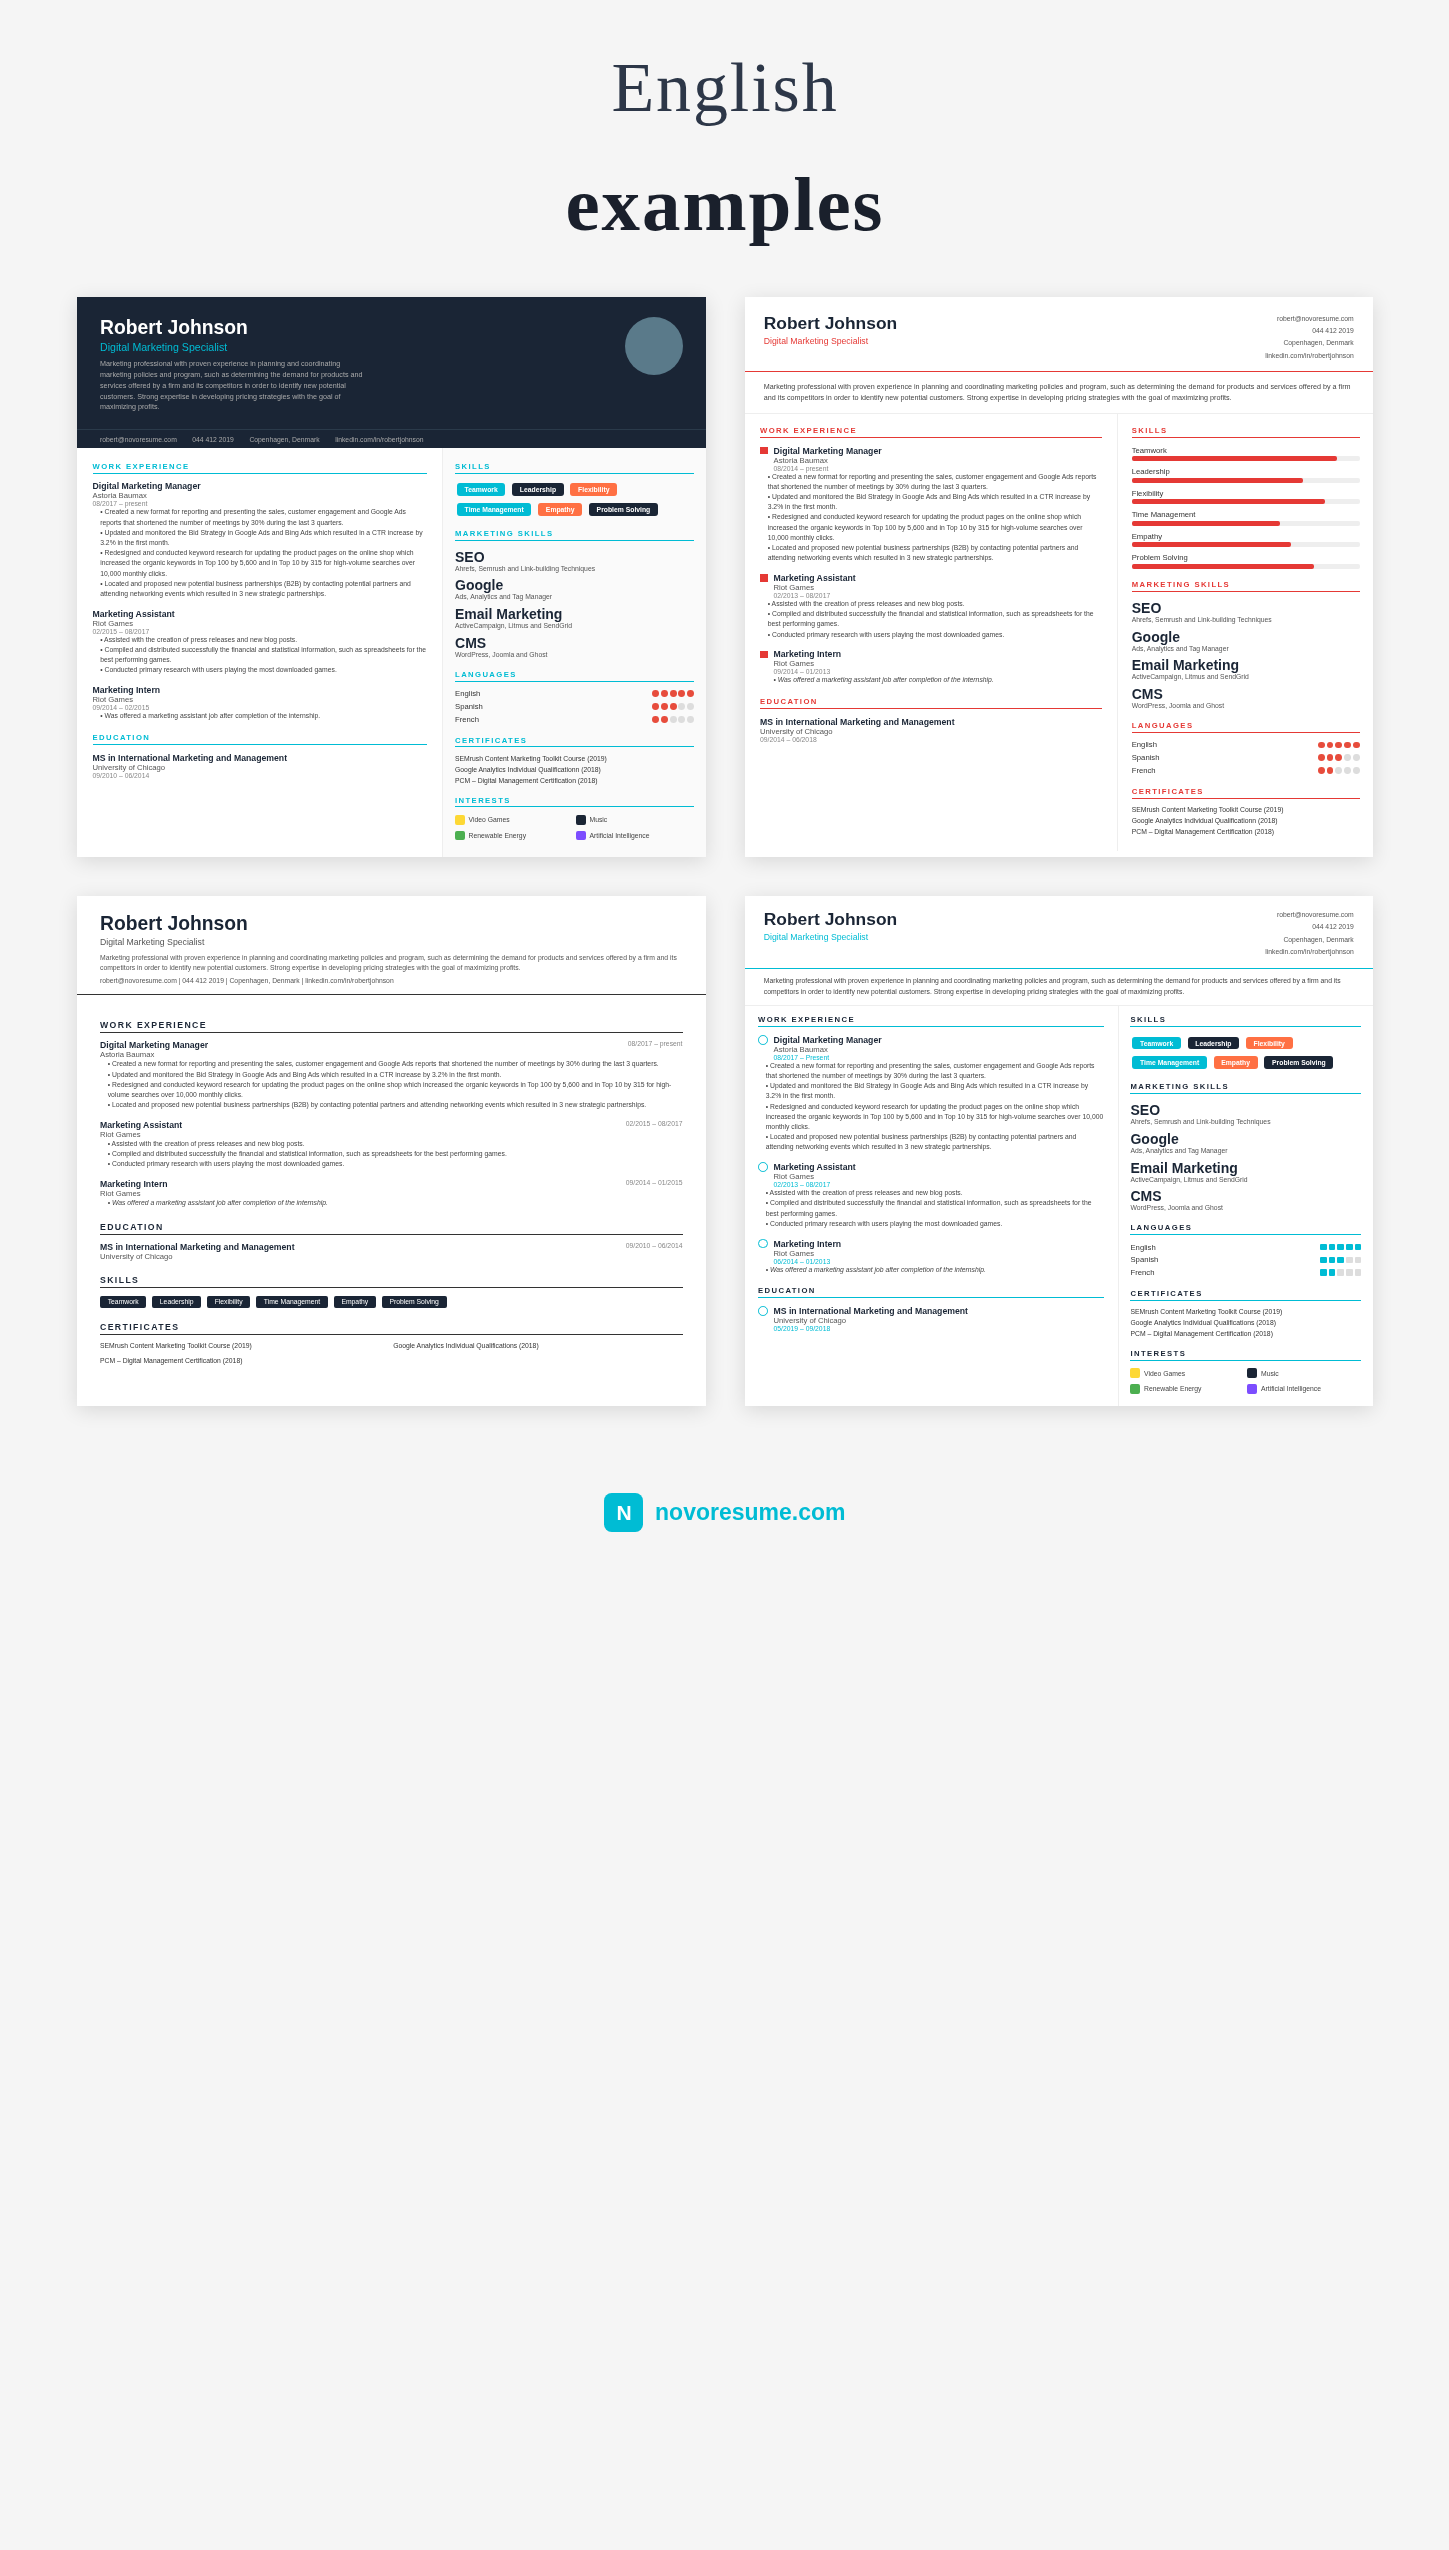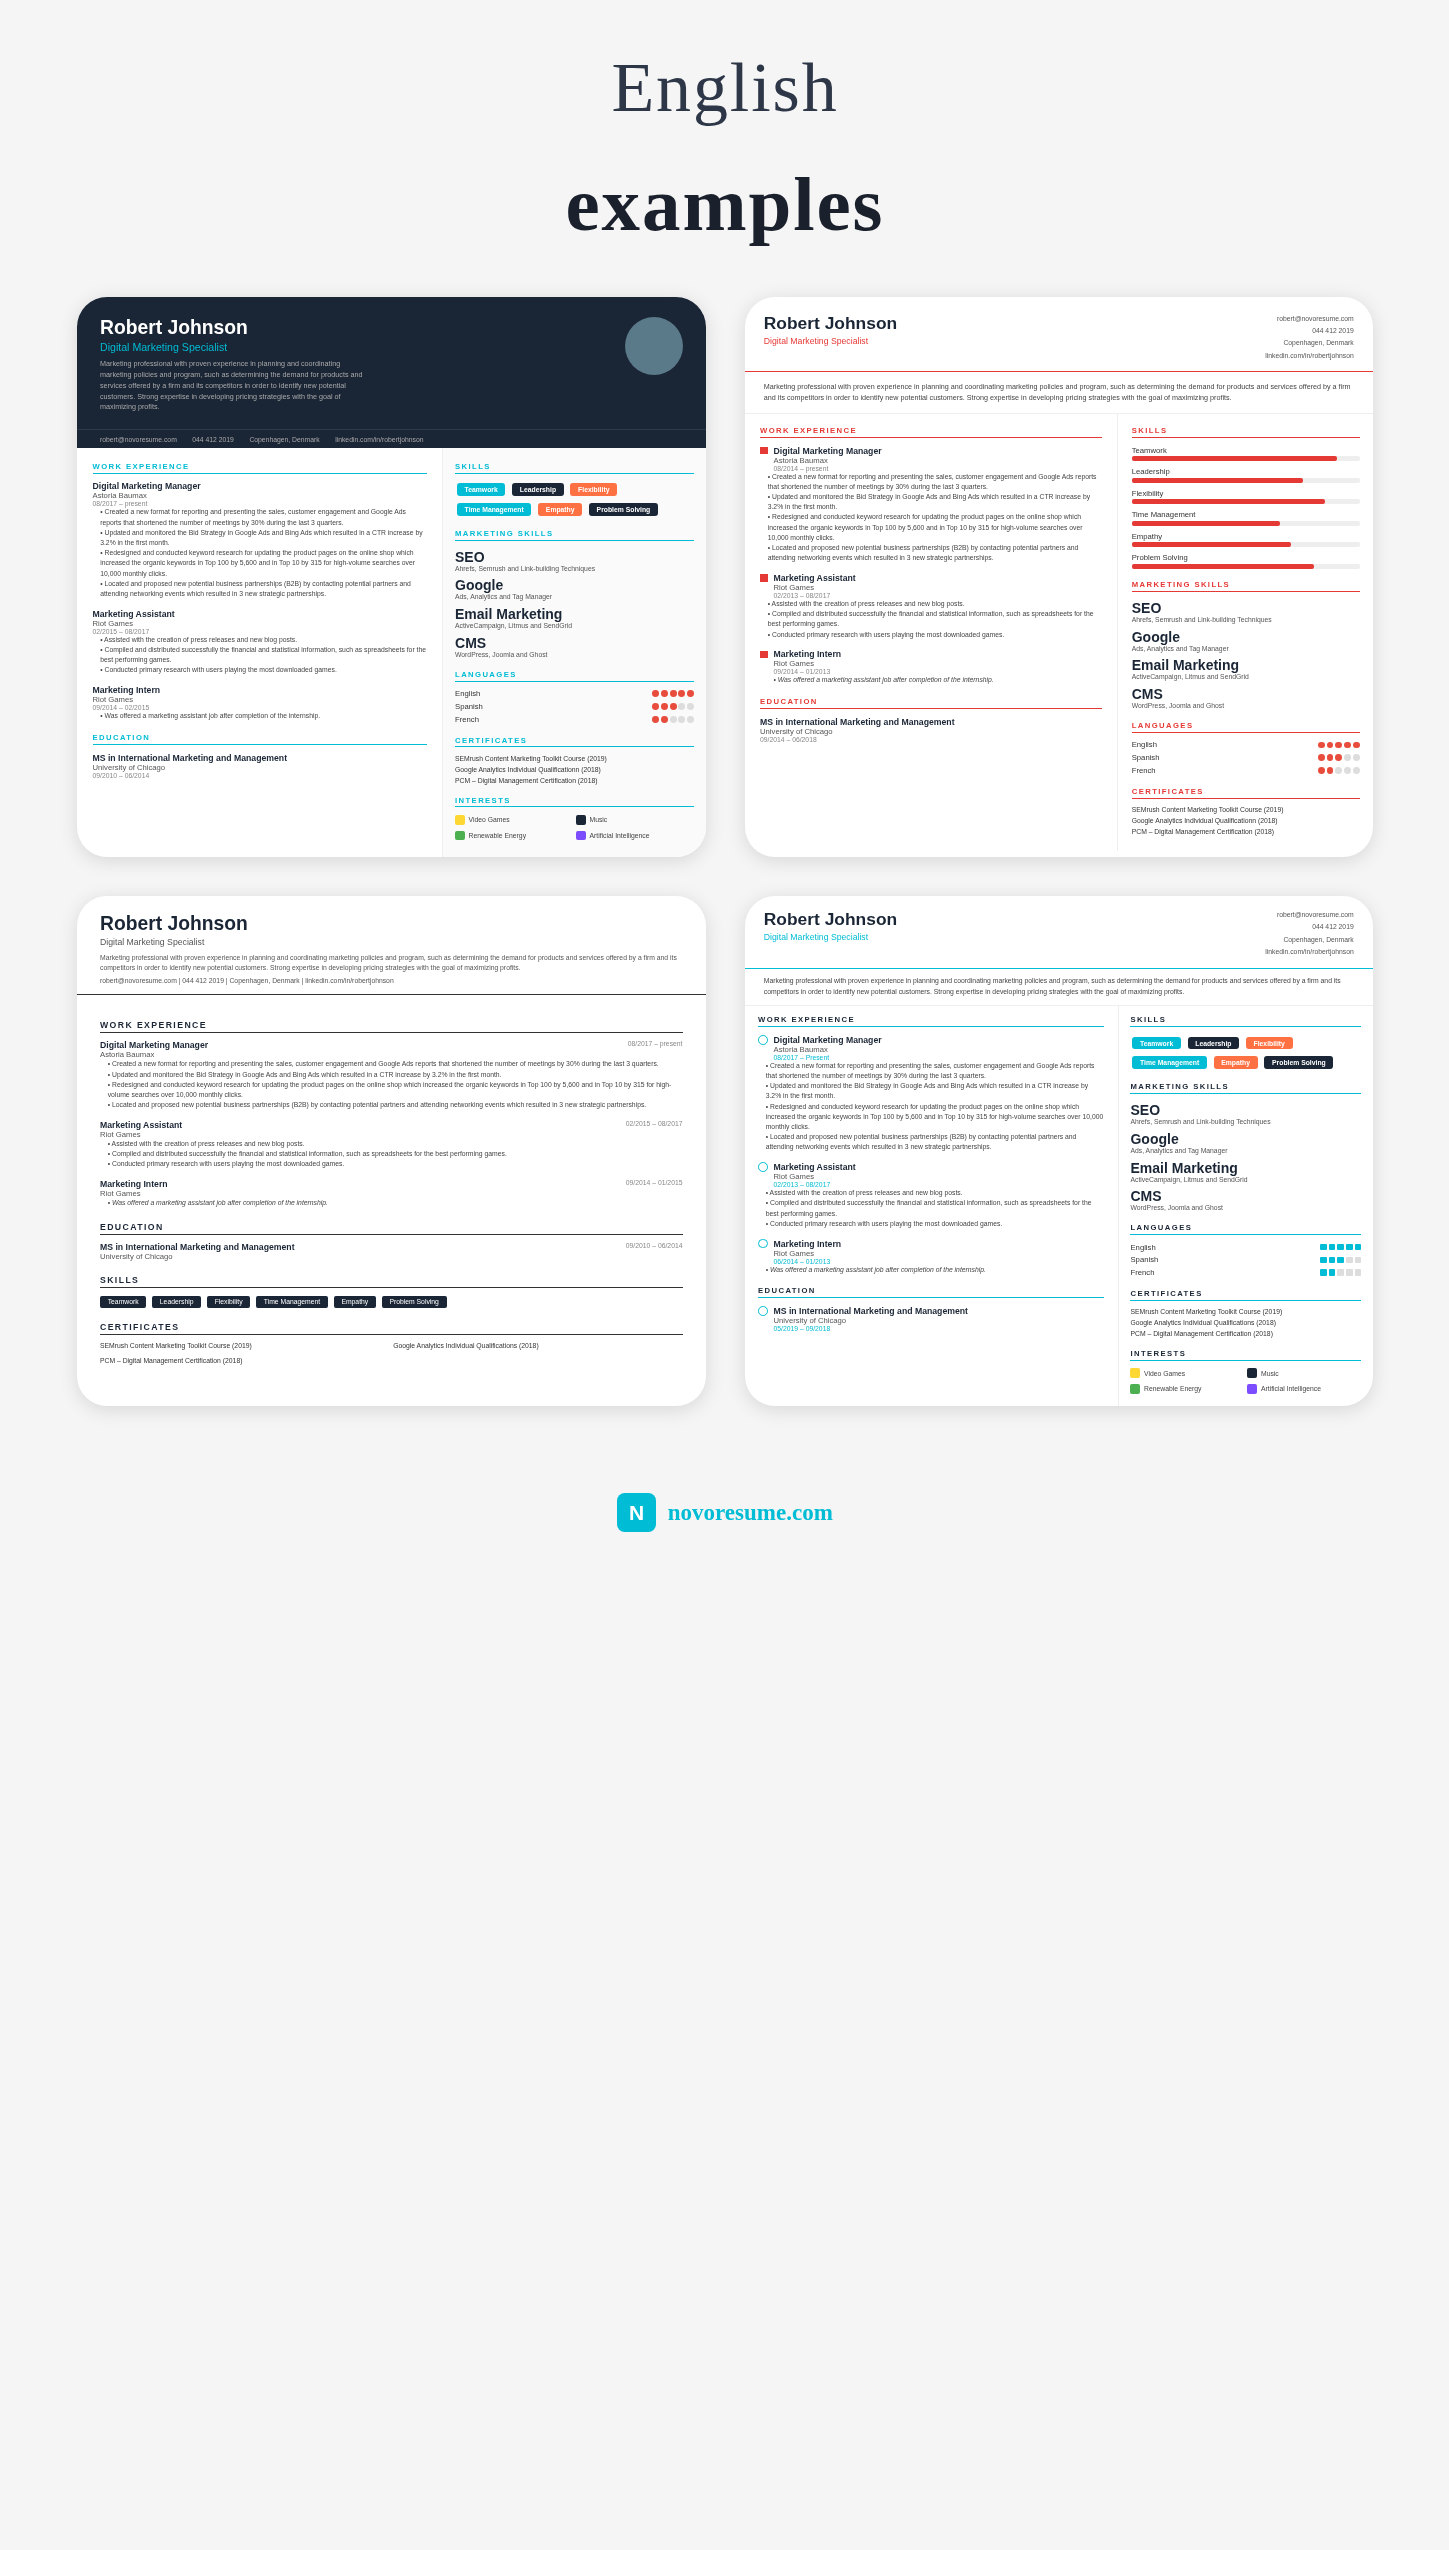--- a/index.html
+++ b/index.html
@@ -40,21 +40,20 @@
       grid-template-columns: 1fr 1fr;
       gap: 39px;
       padding: 19.3px 77px 58px;
       width: 100%;
     }
 
     .resume-card {
       background: white;
       box-shadow: 0 3.9px 19.3px rgba(0,0,0,0.12);
       overflow: hidden;
-      border-radius: 30px;
     }
 
     
     .r1-header {
       background: #1a2535;
       color: white;
       padding: 19.3px 23px 15.5px;
       display: flex;
       justify-content: space-between;
       align-items: flex-start;
@@ -234,21 +233,21 @@
       justify-content: center;
       gap: 11.6px;
       padding: 29px 0 39px;
     }
     .footer-n {
       width: 39px; height: 39px; background: #00bcd4;
       border-radius: 7.7px;
       display: flex; align-items: center; justify-content: center;
       font-size: 21px; font-weight: bold; color: white;
     }
-    .footer-text { font-size: 23px; color: #1a2535; font-weight: bold; font-family: Liberation Serif, serif; }
+    .footer-text { font-size: 23px; color: #1a2535; font-weight: bold; }
     .footer-text span { color: #00bcd4; }
 
     .job-block { margin-bottom: 9.7px; }
   </style>
 </head>
 <body>
 
 <div class="page-header">
   <h1>English</h1>
   <h2>examples</h2>

